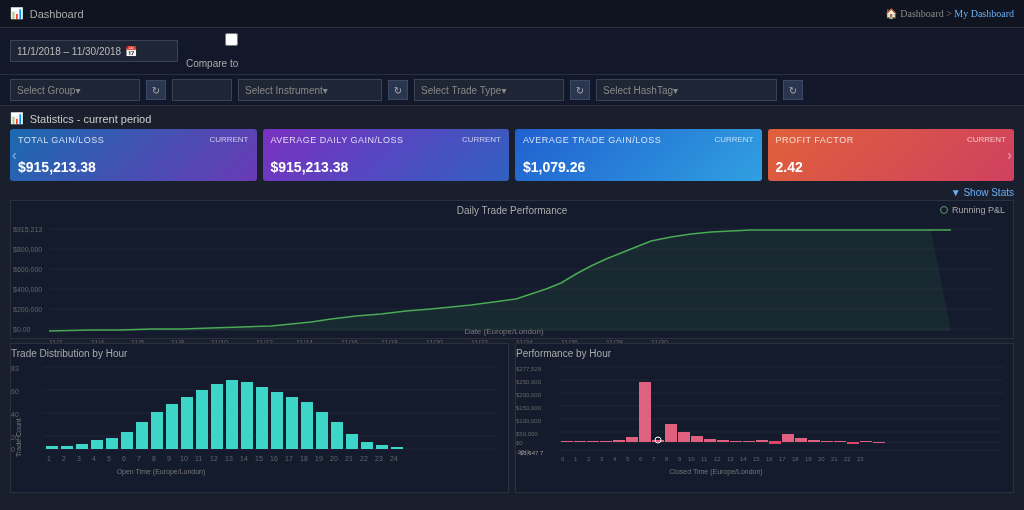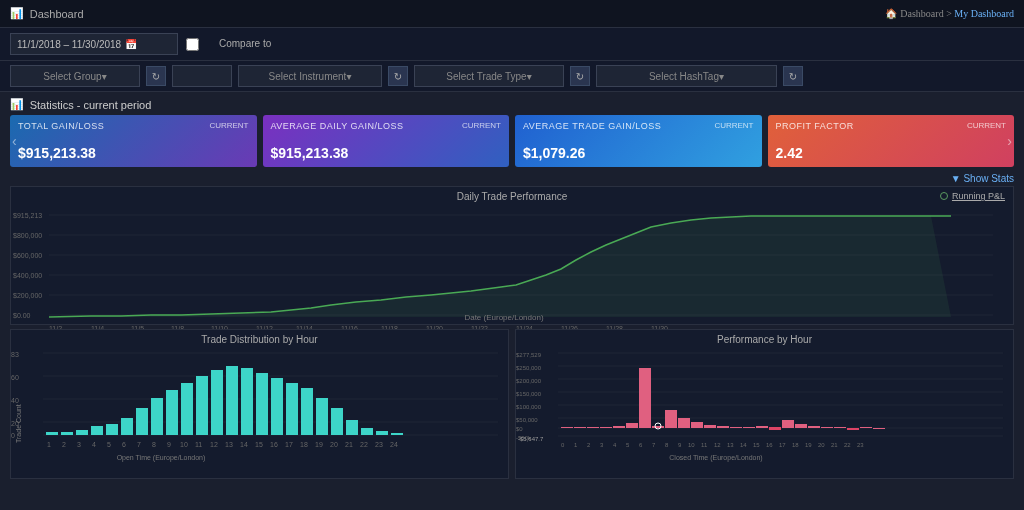--- a/index.html
+++ b/index.html
@@ -41,21 +41,21 @@
       border: 1px solid #3a4255;
       color: #bbb;
       padding: 3px 6px;
       font-size: 10px;
       height: 22px;
       width: 168px;
       display: flex;
       align-items: center;
       gap: 4px;
     }
-    .compare-checkbox { display: flex; align-items: flex-start; gap: 20px; color: #aaa; font-size: 10px; }
+    .compare-checkbox { display: flex; align-items: flex-end; gap: 12px; color: #aaa; font-size: 10px; flex-direction: column; }
     .refresh-btn {
       background: #2a3550;
       border: 1px solid #3a4a65;
       color: #aaa;
       width: 20px;
       height: 20px;
       cursor: pointer;
       display: flex;
       align-items: center;
       justify-content: center;
@@ -74,21 +74,21 @@
     .filter-select {
       background: #1e2535;
       border: 1px solid #3a4255;
       color: #888;
       padding: 2px 6px;
       font-size: 10px;
       height: 22px;
       width: 120px;
       display: flex;
       align-items: center;
-      justify-content: center;
+      justify-content: flex-start;
     }
 
     
     .stats-header {
       padding: 6px 10px 4px;
       display: flex;
       align-items: center;
       gap: 6px;
       color: #ccc;
       font-size: 11px;
@@ -127,37 +127,37 @@
 
     
     .chart-main {
       background: #141b2d;
       margin: 0 10px;
       border: 1px solid #2a3040;
       height: 139px;
       position: relative;
     }
     .chart-title { text-align: center; font-size: 10px; color: #aaa; padding: 4px 0 2px; }
-    .chart-legend { position: absolute; top: 4px; right: 8px; display: flex; align-items: center; gap: 4px; font-size: 9px; color: #aaa; text-decoration: underline; }
+    .chart-legend { position: absolute; top: 4px; right: 8px; display: flex; align-items: center; gap: 4px; font-size: 9px; color: #aaa; }
     .legend-dot { width: 8px; height: 8px; border-radius: 50%; border: 1px solid #5a9a60; background: transparent; }
 
     
     .bottom-charts {
       display: flex;
       gap: 6px;
       padding: 4px 10px 0;
     }
     .bottom-chart {
       flex: 1;
       background: #141b2d;
       border: 1px solid #2a3040;
       height: 150px;
       position: relative;
     }
-    .bottom-chart-title { text-align: center; font-size: 10px; color: #aaa; padding: 4px 0 2px; }
+    .bottom-chart-title { font-size: 10px; color: #aaa; padding: 4px 0 2px; }
 
     svg { display: block; }
   </style>
 </head>
 <body>
 
 <div class="header">
   <div class="header-left">
     <span>📊</span>
     <span>Dashboard</span>

